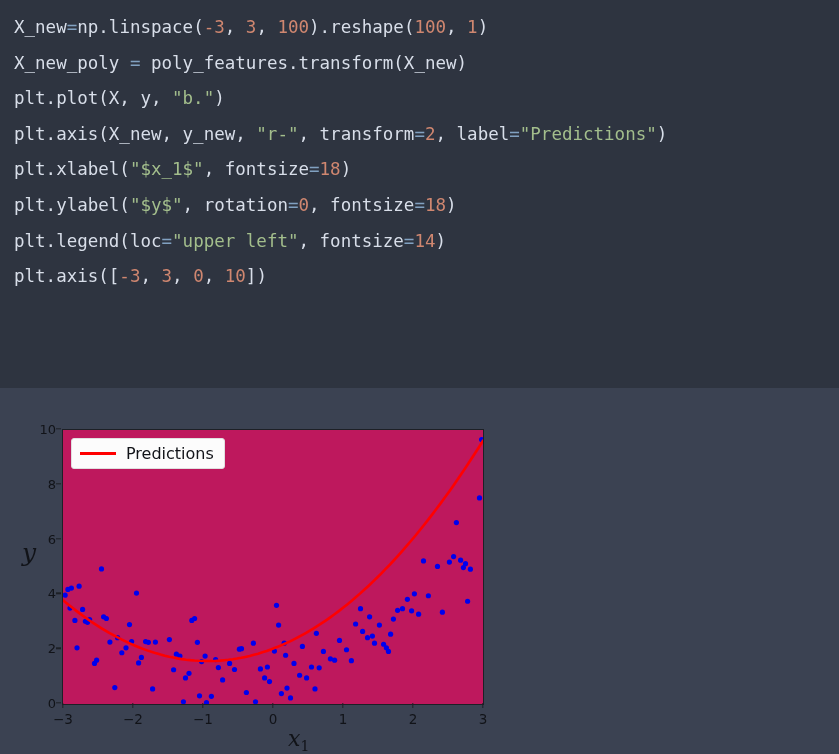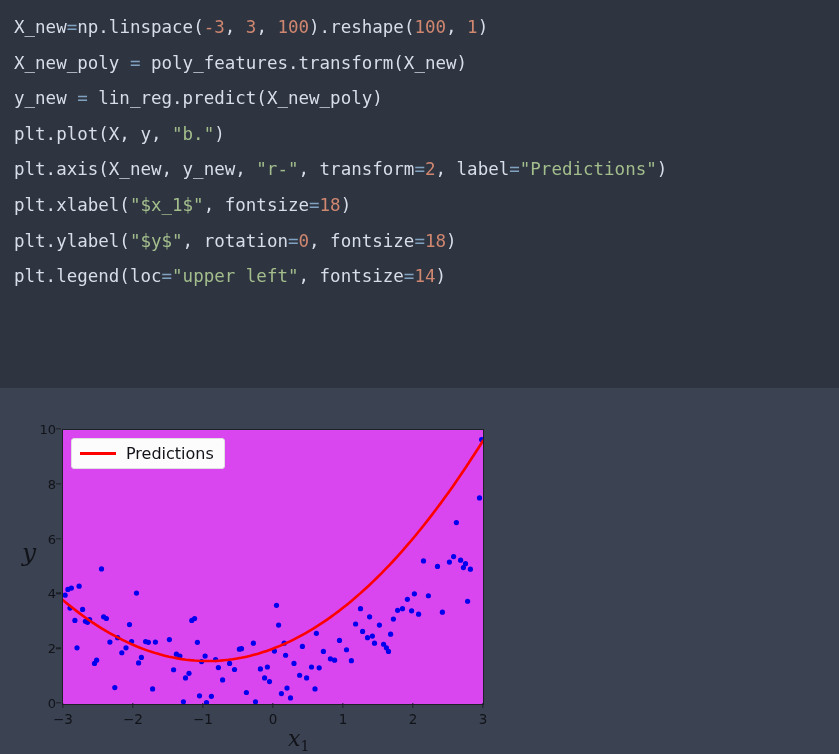--- a/index.html
+++ b/index.html
@@ -34,21 +34,21 @@
 
   
   .figure{
     position:absolute;left:0;top:388px;width:839px;height:366px;
     background:#3b4252;
   }
   .axes{
     position:absolute;
     left:62px;top:41px;        
     width:420px;height:274px;  
-    background:#d946ef;
+    background:#be185d;
     border:1.3px solid #1d2026;
     box-sizing:content-box;
   }
   .axes svg{display:block;}
 
   .ytick{
     position:absolute;
     right:0;
     transform:translate(0,-50%);
     font-size:13px;color:#111318;
@@ -105,26 +105,26 @@
 </style>
 </head>
 <body>
 
 <div id="root">
 
   <div class="code-cell">
     <div id="code-lines">
         <div class="code-line"><span class="tok-name">X_new</span><span class="tok-op">=</span><span class="tok-punc">np.linspace(</span><span class="tok-num">-3</span><span class="tok-punc">, </span><span class="tok-num">3</span><span class="tok-punc">, </span><span class="tok-num">100</span><span class="tok-punc">).reshape(</span><span class="tok-num">100</span><span class="tok-punc">, </span><span class="tok-num">1</span><span class="tok-punc">)</span></div>
         <div class="code-line"><span class="tok-name">X_new_poly </span><span class="tok-op">=</span><span class="tok-punc"> poly_features.transform(X_new)</span></div>
-        <div class="code-line"><span class="tok-name">y_new </span><span class="tok-op">=</span><span class="tok-punc"> lin_reg.predict(X_new_poly)</span></div>
         <div class="code-line"><span class="tok-punc">plt.plot(X, y, </span><span class="tok-str">"b."</span><span class="tok-punc">)</span></div>
         <div class="code-line"><span class="tok-punc">plt.axis(X_new, y_new, </span><span class="tok-str">"r-"</span><span class="tok-punc">, transform</span><span class="tok-op">=</span><span class="tok-num">2</span><span class="tok-punc">, label</span><span class="tok-op">=</span><span class="tok-str">"Predictions"</span><span class="tok-punc">)</span></div>
         <div class="code-line"><span class="tok-punc">plt.xlabel(</span><span class="tok-str">"$x_1$"</span><span class="tok-punc">, fontsize</span><span class="tok-op">=</span><span class="tok-num">18</span><span class="tok-punc">)</span></div>
         <div class="code-line"><span class="tok-punc">plt.ylabel(</span><span class="tok-str">"$y$"</span><span class="tok-punc">, rotation</span><span class="tok-op">=</span><span class="tok-num">0</span><span class="tok-punc">, fontsize</span><span class="tok-op">=</span><span class="tok-num">18</span><span class="tok-punc">)</span></div>
         <div class="code-line"><span class="tok-punc">plt.legend(loc</span><span class="tok-op">=</span><span class="tok-str">"upper left"</span><span class="tok-punc">, fontsize</span><span class="tok-op">=</span><span class="tok-num">14</span><span class="tok-punc">)</span></div>
+        <div class="code-line"><span class="tok-punc">plt.axis([</span><span class="tok-num">-3</span><span class="tok-punc">, </span><span class="tok-num">3</span><span class="tok-punc">, </span><span class="tok-num">0</span><span class="tok-punc">, </span><span class="tok-num">10</span><span class="tok-punc">])</span></div>
       </div>
   </div>
 
   <div class="figure">
 
     <div class="ytick-wrap" id="yticks">
         <div class="ytick" style="top: 274px;">0</div>
         <div class="ytick-mark" style="top: 274px;"></div>
         <div class="ytick" style="top: 219.2px;">2</div>
         <div class="ytick-mark" style="top: 219.2px;"></div>

